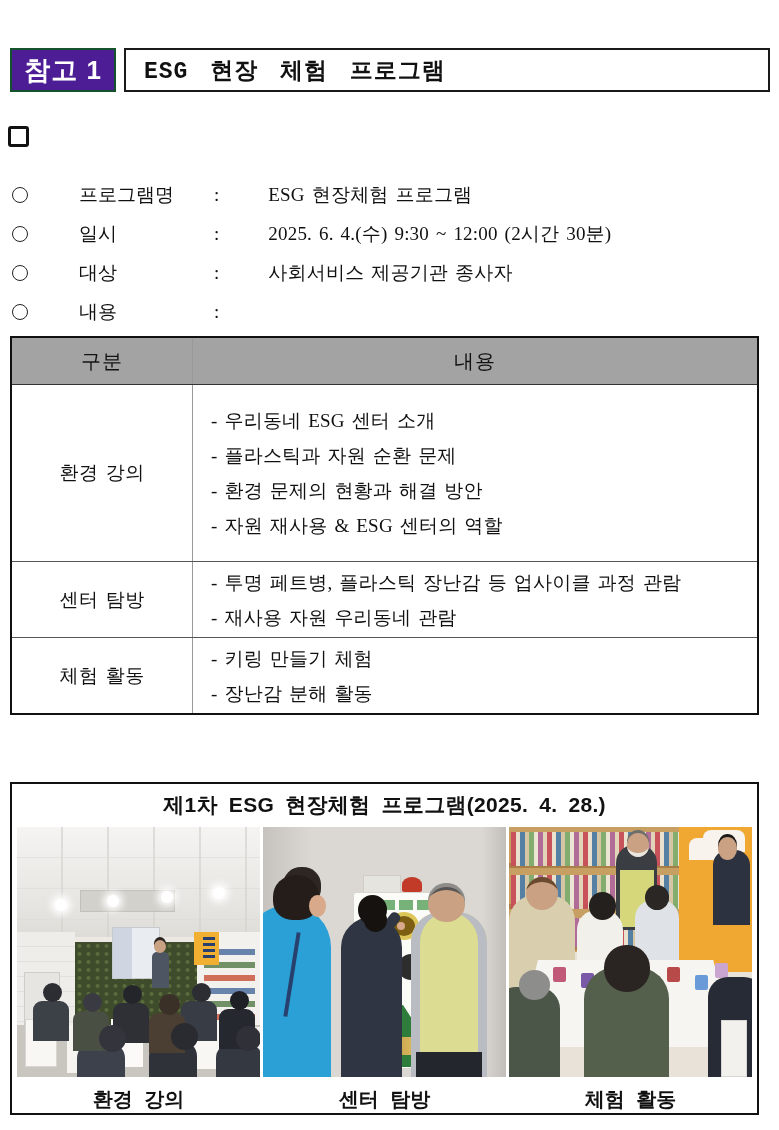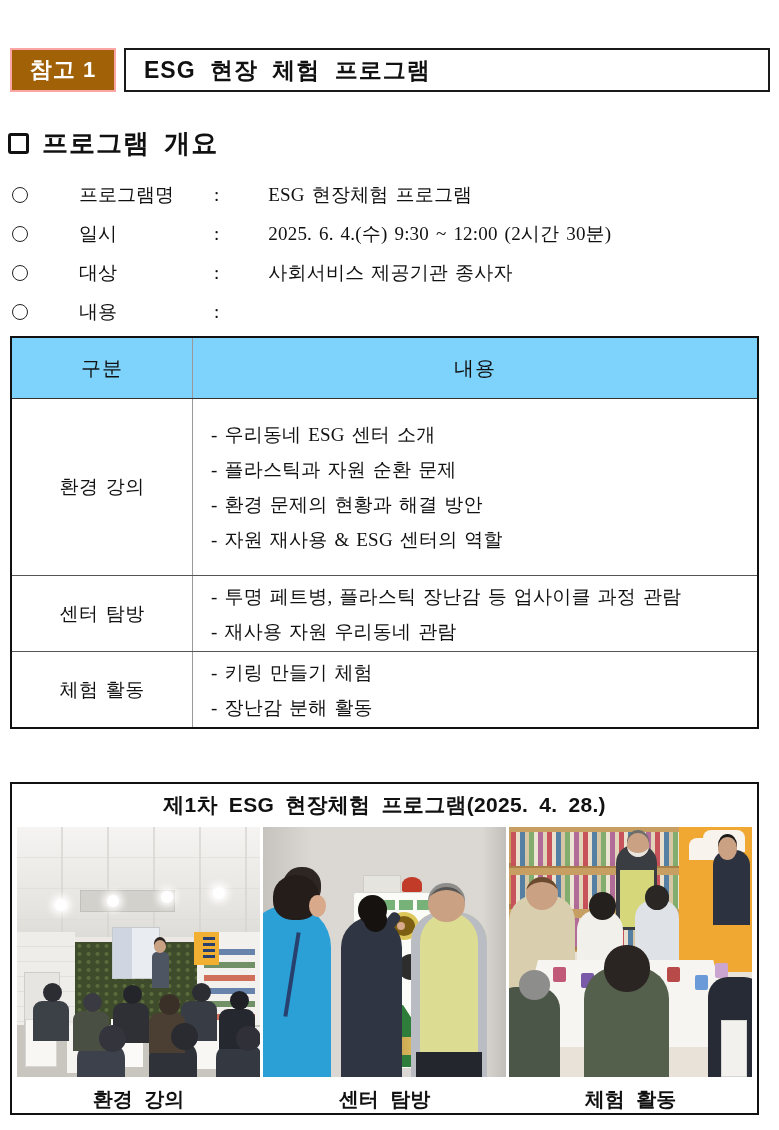--- a/index.html
+++ b/index.html
@@ -1,26 +1,26 @@
 <!DOCTYPE html>
 <html><head>
 <meta charset="utf-8">
 <style>
   html,body{margin:0;padding:0;background:#ffffff;}
   .page{position:relative;width:779px;height:1130px;background:#fff;overflow:hidden;
         font-family:"Liberation Serif",serif;color:#111;}
 
   
   .hdr{position:absolute;left:10px;top:48px;width:760px;height:44px;display:flex;gap:8px;}
-  .badge{width:106px;height:44px;box-sizing:border-box;background:#a16207;border:2px solid #fca5a5;
-         color:#fff;font-family:"Liberation Sans",sans-serif;font-weight:bold;font-size:22px;
+  .badge{width:106px;height:44px;box-sizing:border-box;background:#4c1d95;border:2px solid #14532d;
+         color:#fff;font-family:"Liberation Sans",sans-serif;font-weight:bold;font-size:26px;
          display:flex;align-items:center;justify-content:center;letter-spacing:1px;}
   .titlebox{flex:1;height:44px;box-sizing:border-box;border:2px solid #1a1a1a;background:#fff;
             display:flex;align-items:center;padding-left:18px;
-            font-family:Liberation Sans, sans-serif;font-weight:bold;font-size:23px;
+            font-family:Liberation Mono, monospace;font-weight:bold;font-size:23px;
             letter-spacing:1px;word-spacing:7px;}
 
   
   .sec-head{position:absolute;left:8px;top:126px;display:flex;align-items:center;gap:13px;}
   .sq{width:21px;height:21px;box-sizing:border-box;border:3px solid #111;border-radius:3px;background:#fff;}
   .sec-title{margin:0;font-family:"Liberation Sans",sans-serif;font-weight:bold;font-size:26px;
              letter-spacing:1px;word-spacing:6px;}
 
   
   .overview{position:absolute;left:12px;top:175px;width:758px;}
@@ -28,21 +28,21 @@
   .circ{flex:0 0 16px;width:16px;height:16px;box-sizing:border-box;border:1.4px solid #222;
         border-radius:50%;margin-right:11px;background:#fff;}
   .olabel{display:inline-block;width:95px;text-align:justify;text-align-last:justify;
           text-justify:inter-character;word-break:break-all;}
   .colon{margin-right:9px;}
   .oval{letter-spacing:0.2px;word-spacing:2px;text-align:center;}
 
   
   .tbl{position:absolute;left:10px;top:336px;width:749px;box-sizing:border-box;border:2px solid #111;background:#fff;}
   .trow{display:flex;box-sizing:border-box;}
-  .thead{height:61px;background:#7dd3fc;border-bottom:1px solid #333;}
+  .thead{height:47px;background:#a3a3a3;border-bottom:1px solid #333;}
   .tc1{width:181px;box-sizing:border-box;border-right:1px solid #999;display:flex;
        align-items:center;justify-content:center;font-size:20px;letter-spacing:1px;}
   .tc2{flex:1;box-sizing:border-box;display:flex;align-items:center;justify-content:center;
        font-size:20px;letter-spacing:1px;}
   .tbody{border-bottom:1px solid #555;}
   .tbody:last-child{border-bottom:none;}
   .h-r1{height:177px;} .h-r2{height:76px;} .h-r3{height:75px;}
   .tcells{flex:1;display:flex;flex-direction:column;justify-content:center;padding-left:18px;}
   .titem{line-height:35px;font-size:19px;letter-spacing:0.2px;word-spacing:2px;white-space:nowrap;}
   .tcat{font-size:19px;letter-spacing:0.5px;word-spacing:2px;}
@@ -174,21 +174,20 @@
 
   <div class="hdr">
     <div class="badge">참고 1</div>
     <div class="titlebox">
       <span>ESG 현장 체험 프로그램</span>
     </div>
   </div>
 
   <div class="sec-head">
     <span class="sq"></span>
-    <h2 class="sec-title">프로그램 개요</h2>
   </div>
 
   <div class="overview">
     <div class="orow">
       <span class="circ"></span>
       <span class="olabel">프로그램명</span>
       <span class="colon">:</span>
       <span class="oval">ESG 현장체험 프로그램</span>
     </div>
     <div class="orow">

